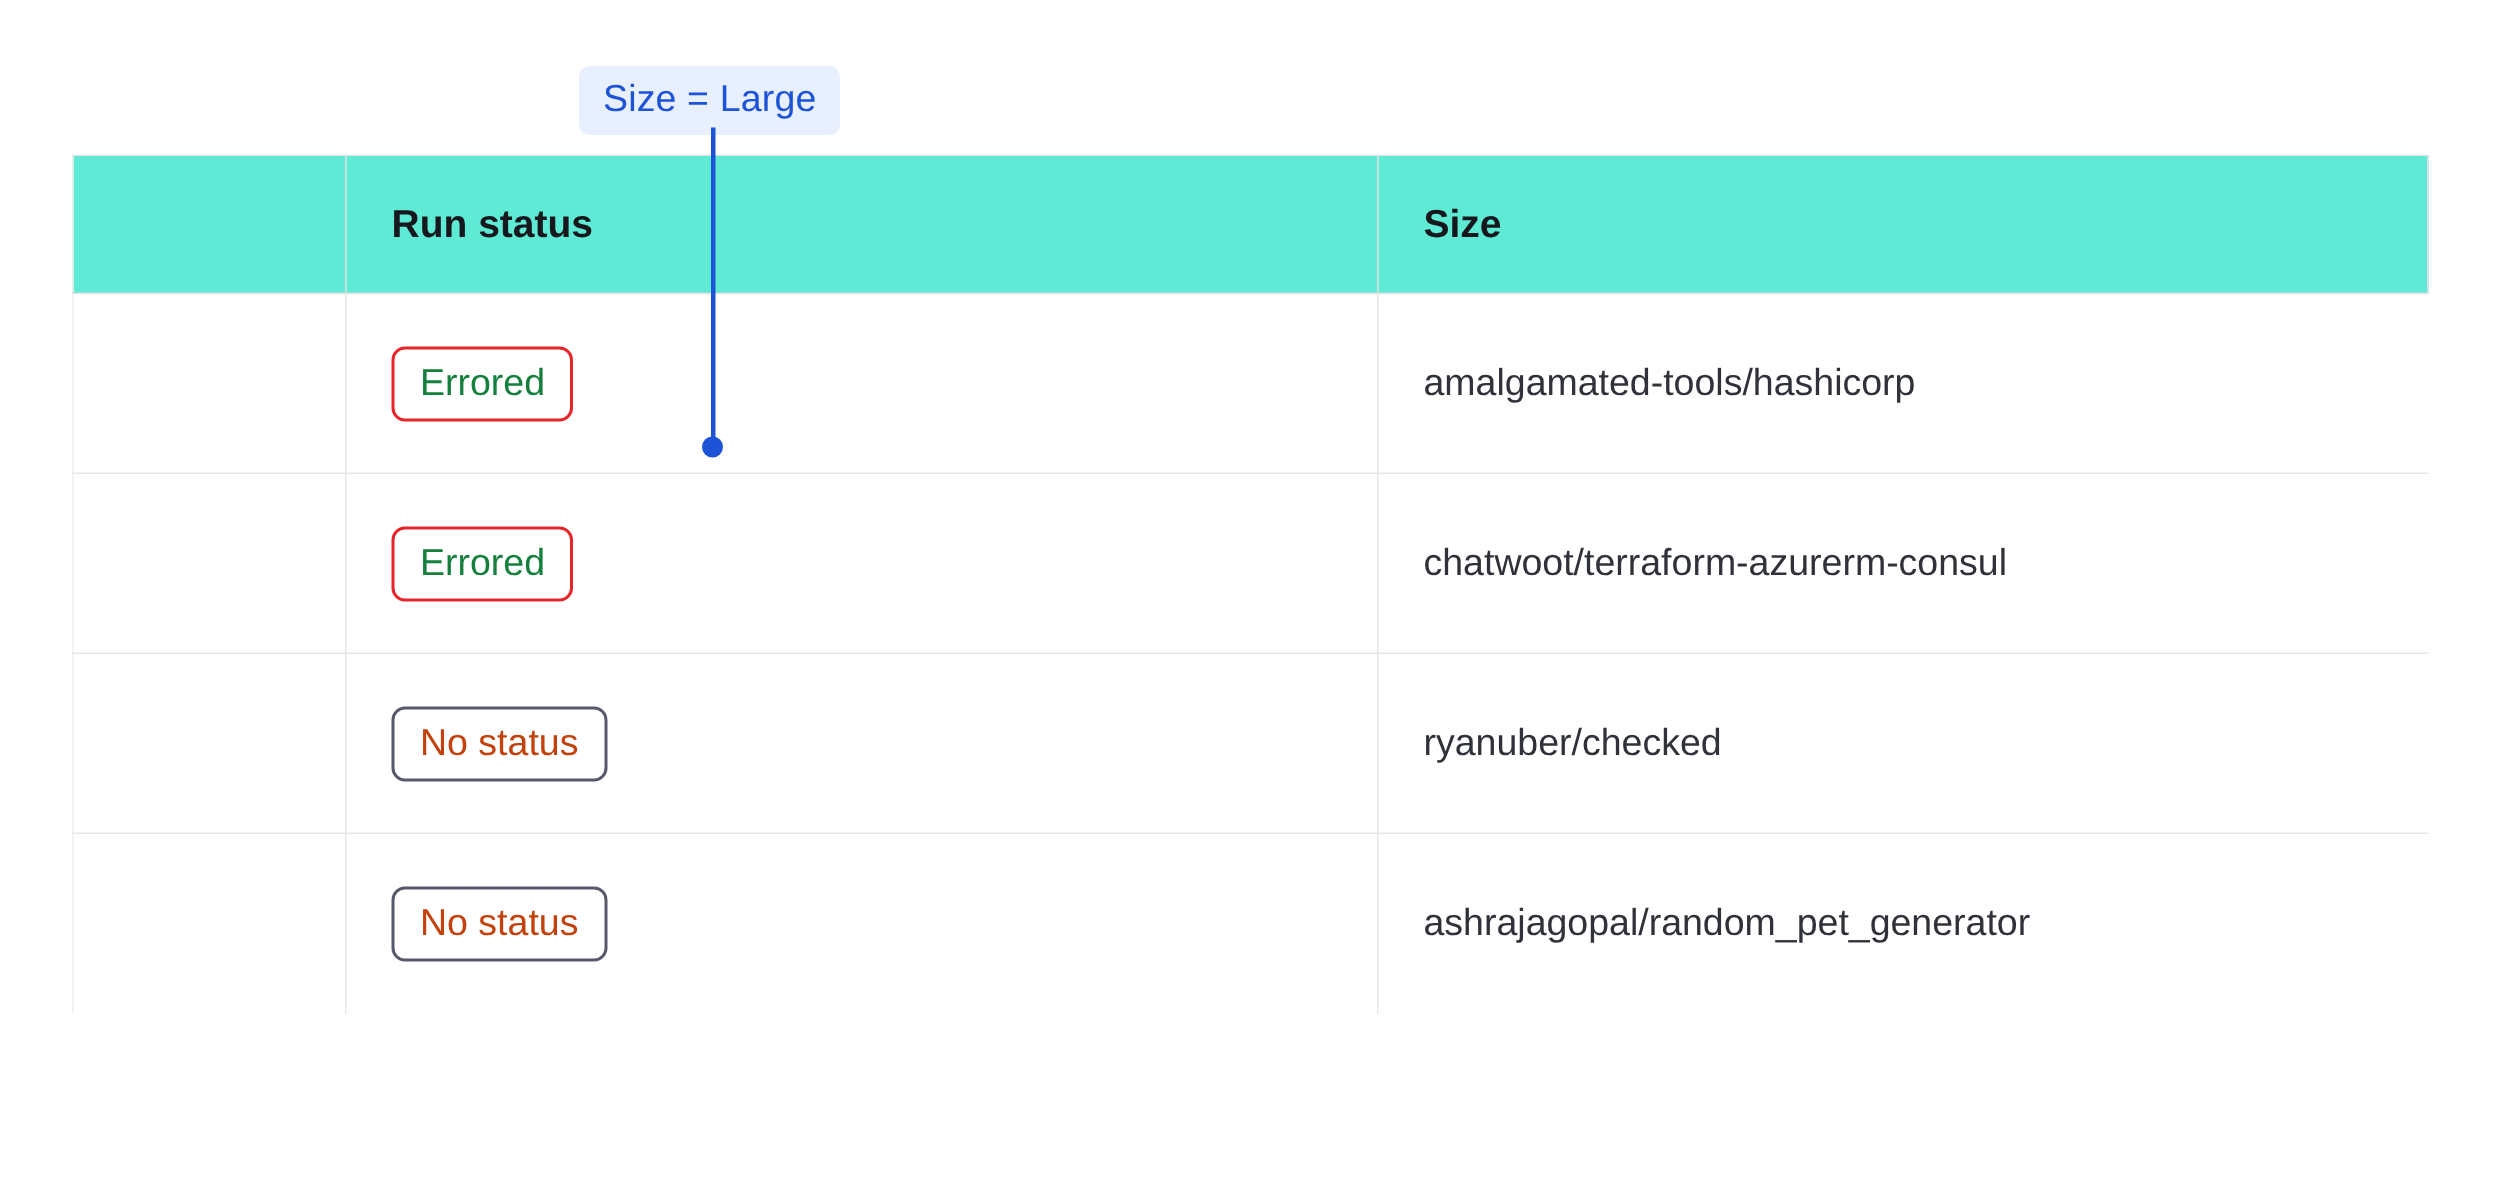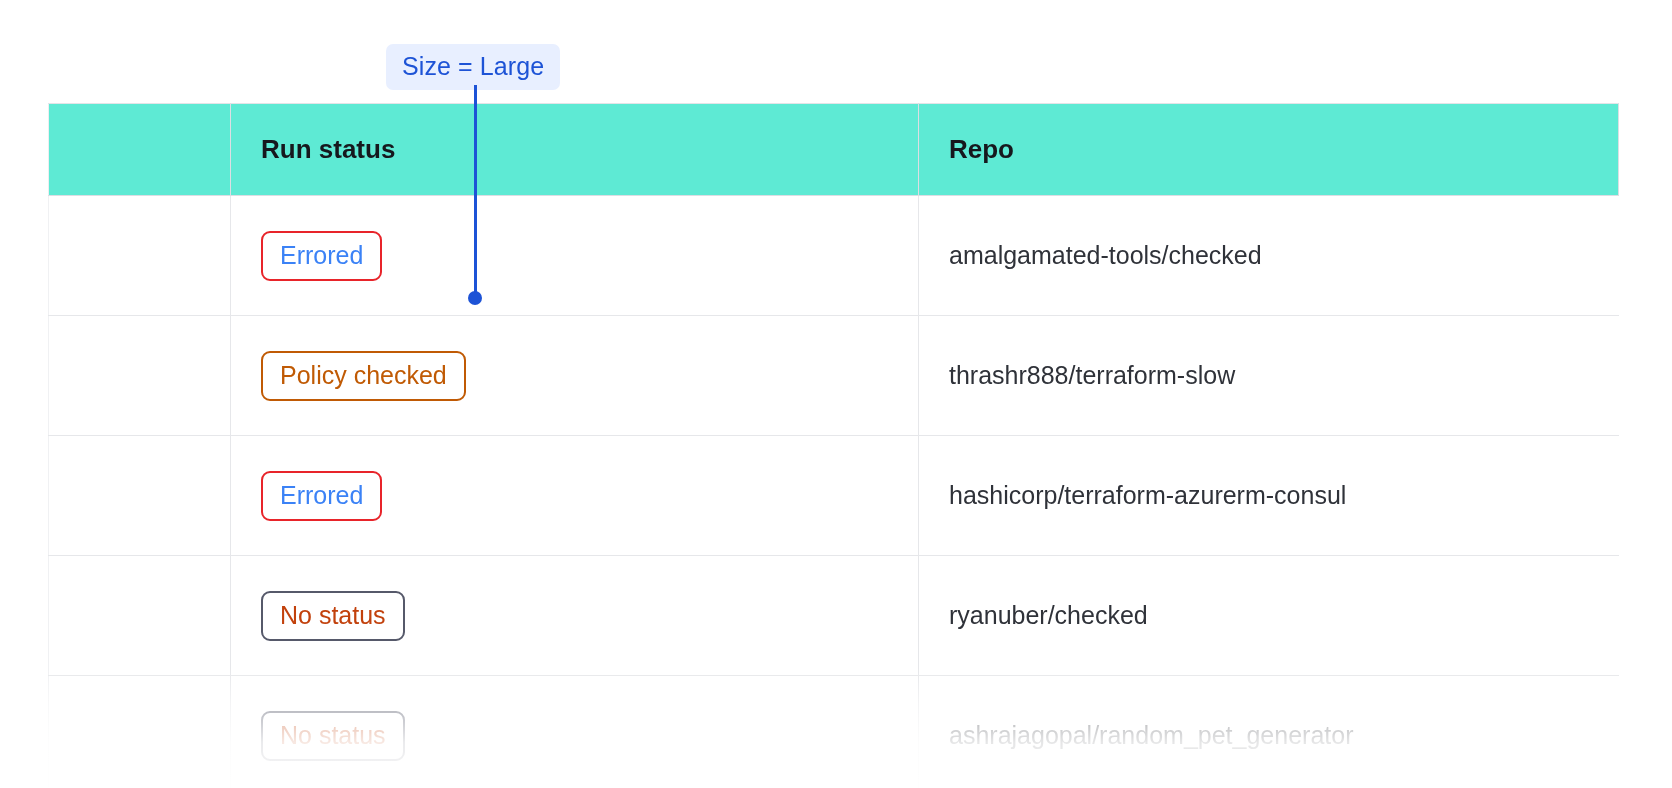--- a/index.html
+++ b/index.html
@@ -118,21 +118,21 @@
     display: inline-block;
     border: 2px solid #aab;
     border-radius: 9px;
     padding: 8px 17px 10px 17px;
     font-size: 25px;
     line-height: 28px;
     white-space: nowrap;
   }
   .status-badge.errored {
     border-color: #e8242a;
-    color: #3b82f6;
+    color: #15803d;
   }
   .status-badge.policy {
     border-color: #c05a04;
     color: #c05a04;
   }
   .status-badge.nostatus {
     border-color: #56596a;
     color: #c2410c;
   }
 
@@ -161,47 +161,40 @@
     <table class="data-table">
       <colgroup>
         <col class="col-select">
         <col class="col-status">
         <col class="col-repo">
       </colgroup>
       <thead>
         <tr>
           <th class="col-select-head"></th>
           <th>Run status</th>
-          <th>Repo</th>
+          <th>Size</th>
         </tr>
       </thead>
       <tbody>
 
         <tr>
           <td class="cell-select"></td>
           <td>
             <span class="status-badge errored">Errored</span>
           </td>
-          <td class="cell-repo">amalgamated-tools/checked</td>
-        </tr>
-
-        <tr>
-          <td class="cell-select"></td>
-          <td>
-            <span class="status-badge policy">Policy checked</span>
-          </td>
-          <td class="cell-repo">thrashr888/terraform-slow</td>
-        </tr>
+          <td class="cell-repo">amalgamated-tools/hashicorp</td>
+        </tr>
+
 
         <tr>
           <td class="cell-select"></td>
           <td>
             <span class="status-badge errored">Errored</span>
           </td>
-          <td class="cell-repo">hashicorp/terraform-azurerm-consul</td>
+          <td class="cell-repo">chatwoot/terraform-azurerm-consul</td>
         </tr>
 
         <tr>
           <td class="cell-select"></td>
           <td>
             <span class="status-badge nostatus">No status</span>
           </td>
           <td class="cell-repo">ryanuber/checked</td>
         </tr>
 

